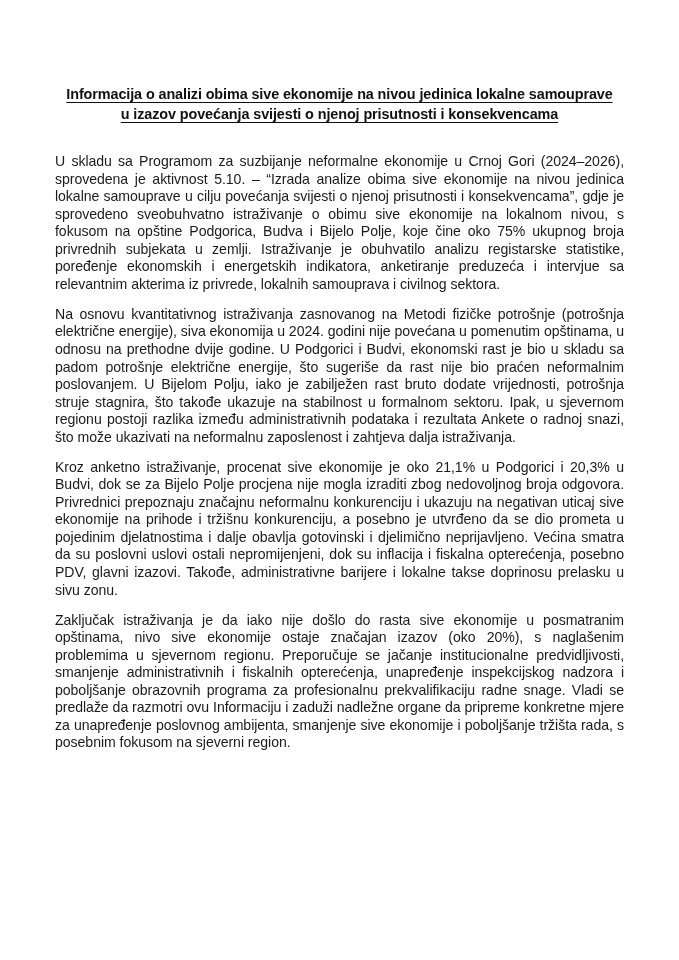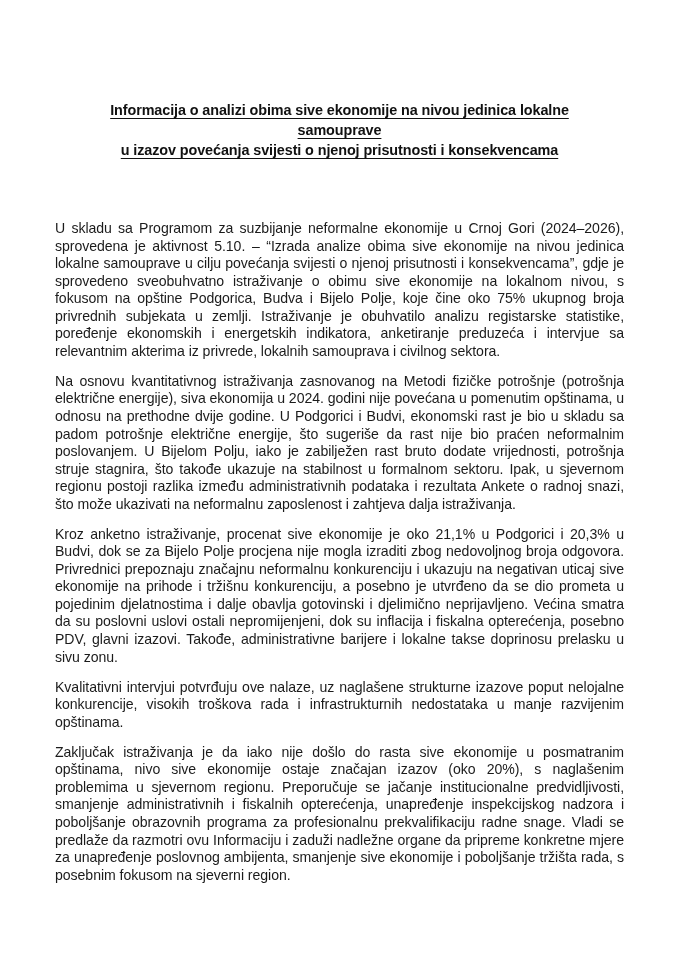--- a/index.html
+++ b/index.html
@@ -20,38 +20,38 @@
   .page {
     position: relative;
     width: 679px;
     height: 960px;
     background: #ffffff;
     box-sizing: border-box;
     padding: 0 55px;
   }
 
   .doc-title {
-    margin: 16px;
+    margin: 0;
     padding-top: 84px;
     text-align: center;
     font-size: 14.4px;
     line-height: 20px;
     font-weight: bold;
     letter-spacing: -0.1px;
     color: #111111;
   }
   .doc-title .title-line {
     display: block;
     text-decoration: underline;
     text-decoration-thickness: 1px;
     text-underline-offset: 2.5px;
   }
 
   .body-block {
-    padding-top: 44px;
+    padding-top: 29px;
   }
 
   p.para {
     margin: 0 0 12.5px 0;
     text-align: justify;
     text-justify: inter-word;
     font-size: 14.1px;
     line-height: 17.55px;
     letter-spacing: -0.05px;
     color: #1b1b1b;
@@ -68,17 +68,16 @@
 
   <h1 class="doc-title">
     <span class="title-line">Informacija o analizi obima sive ekonomije na nivou jedinica lokalne samouprave</span>
     <span class="title-line">u izazov povećanja svijesti o njenoj prisutnosti i konsekvencama</span>
   </h1>
 
   <div class="body-block">
     <p class="para">U skladu sa Programom za suzbijanje neformalne ekonomije u Crnoj Gori (2024–2026), sprovedena je aktivnost 5.10. – “Izrada analize obima sive ekonomije na nivou jedinica lokalne samouprave u cilju povećanja svijesti o njenoj prisutnosti i konsekvencama”, gdje je sprovedeno sveobuhvatno istraživanje o obimu sive ekonomije na lokalnom nivou, s fokusom na opštine Podgorica, Budva i Bijelo Polje, koje čine oko 75% ukupnog broja privrednih subjekata u zemlji. Istraživanje je obuhvatilo analizu registarske statistike, poređenje ekonomskih i energetskih indikatora, anketiranje preduzeća i intervjue sa relevantnim akterima iz privrede, lokalnih samouprava i civilnog sektora.</p>
     <p class="para">Na osnovu kvantitativnog istraživanja zasnovanog na Metodi fizičke potrošnje (potrošnja električne energije), siva ekonomija u 2024. godini nije povećana u pomenutim opštinama, u odnosu na prethodne dvije godine. U Podgorici i Budvi, ekonomski rast je bio u skladu sa padom potrošnje električne energije, što sugeriše da rast nije bio praćen neformalnim poslovanjem. U Bijelom Polju, iako je zabilježen rast bruto dodate vrijednosti, potrošnja struje stagnira, što takođe ukazuje na stabilnost u formalnom sektoru. Ipak, u sjevernom regionu postoji razlika između administrativnih podataka i rezultata Ankete o radnoj snazi, što može ukazivati na neformalnu zaposlenost i zahtjeva dalja istraživanja.</p>
     <p class="para">Kroz anketno istraživanje, procenat sive ekonomije je oko 21,1% u Podgorici i 20,3% u Budvi, dok se za Bijelo Polje procjena nije mogla izraditi zbog nedovoljnog broja odgovora. Privrednici prepoznaju značajnu neformalnu konkurenciju i ukazuju na negativan uticaj sive ekonomije na prihode i tržišnu konkurenciju, a posebno je utvrđeno da se dio prometa u pojedinim djelatnostima i dalje obavlja gotovinski i djelimično neprijavljeno. Većina smatra da su poslovni uslovi ostali nepromijenjeni, dok su inflacija i fiskalna opterećenja, posebno PDV, glavni izazovi. Takođe, administrativne barijere i lokalne takse doprinosu prelasku u sivu zonu.</p>
-    <p class="para">Kvalitativni intervjui potvrđuju ove nalaze, uz naglašene strukturne izazove poput nelojalne konkurencije, visokih troškova rada i infrastrukturnih nedostataka u manje razvijenim opštinama.</p>
     <p class="para">Zaključak istraživanja je da iako nije došlo do rasta sive ekonomije u posmatranim opštinama, nivo sive ekonomije ostaje značajan izazov (oko 20%), s naglašenim problemima u sjevernom regionu. Preporučuje se jačanje institucionalne predvidljivosti, smanjenje administrativnih i fiskalnih opterećenja, unapređenje inspekcijskog nadzora i poboljšanje obrazovnih programa za profesionalnu prekvalifikaciju radne snage. Vladi se predlaže da razmotri ovu Informaciju i zaduži nadležne organe da pripreme konkretne mjere za unapređenje poslovnog ambijenta, smanjenje sive ekonomije i poboljšanje tržišta rada, s posebnim fokusom na sjeverni region.</p>
   </div>
 
 </div>
 
 </body></html>

